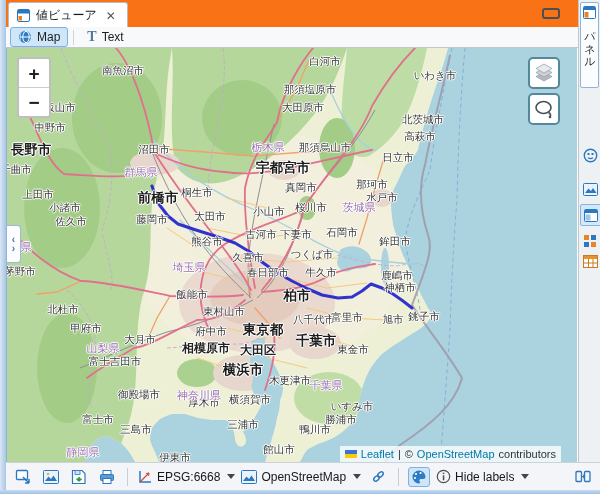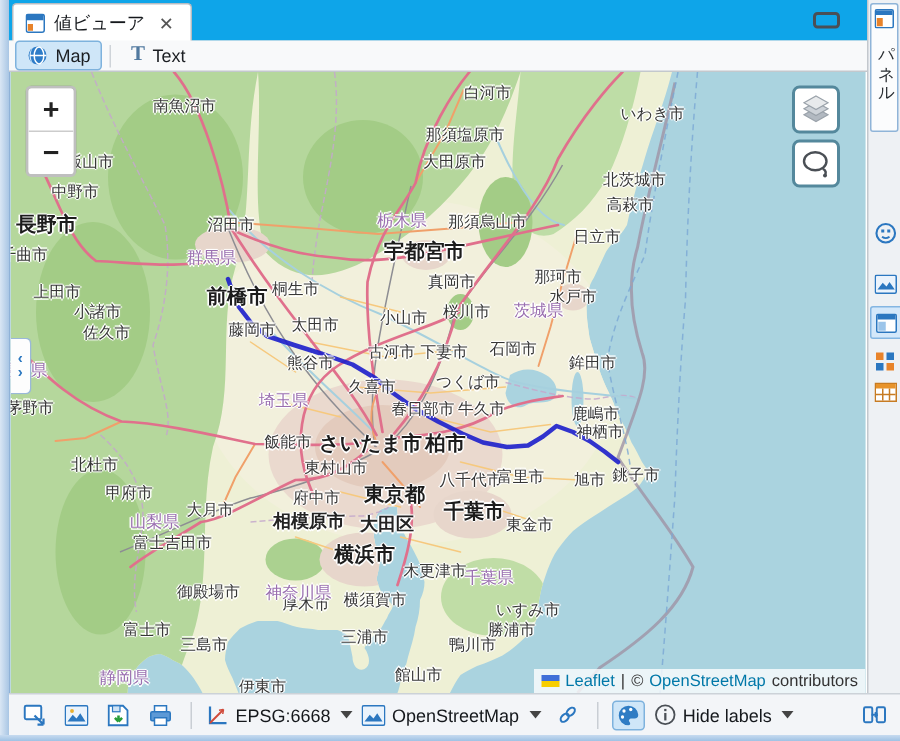--- a/index.html
+++ b/index.html
@@ -4,21 +4,21 @@
 <style>
   html,body{margin:0;padding:0;background:#fff;}
   #app{position:relative;width:600px;height:494px;overflow:hidden;background:#fff;
        font-family:"Liberation Sans","DejaVu Sans",sans-serif;font-size:12px;color:#1b1e22;}
   
   .edge-left{position:absolute;left:0;top:0;width:6px;height:494px;
        background:linear-gradient(to right,#d9e6f4,#a9c6e4);border-right:1px solid #8fb2d8;}
   .edge-bottom{position:absolute;left:0;top:490px;width:600px;height:4px;
        background:linear-gradient(#c7dbf0,#9fc2e4);}
   
-  .tabbar{position:absolute;left:6px;top:0;width:572px;height:27px;background:#0ea5e9;
+  .tabbar{position:absolute;left:6px;top:0;width:572px;height:27px;background:#f97316;
        border-bottom:1px solid #c3c8cd;}
   .doc-tab{position:absolute;left:2px;top:2px;height:25px;background:#fff;
        border:1px solid #b6bcc2;border-bottom:none;border-radius:3px 3px 0 0;
        display:flex;align-items:center;gap:6px;padding:0 8px;}
   .doc-tab .ttl{font-size:12px;color:#15181c;}
   .tab-close{color:#555;font-size:12px;line-height:12px;padding:1px 3px;cursor:pointer;}
   .float-btn{position:absolute;right:18px;top:8px;width:14px;height:7px;border:2px solid #4a4f55;border-radius:3px;}
   
   .toolbar{position:absolute;left:6px;top:27px;width:572px;height:21px;background:#f8f9fa;
        border-bottom:1px solid #c3c8cd;display:flex;align-items:center;padding-left:4px;box-sizing:border-box;}
@@ -49,21 +49,21 @@
   .lf-zoom .zbtn{width:30px;height:28px;display:flex;align-items:center;justify-content:center;
       font:bold 19px/1 "Liberation Sans",sans-serif;color:#222;background:#fff;}
   .lf-zoom .zbtn:first-child{border-bottom:1px solid #ccc;}
   
   .map-btn{position:absolute;left:521px;width:32px;height:32px;background:#fff;border:2px solid #54889c;border-radius:5px;
       box-sizing:border-box;display:flex;align-items:center;justify-content:center;}
   
   .collapse-handle{position:absolute;left:0;top:177px;width:13px;height:36px;background:#fdfdfd;border:1px solid #9ab8d8;border-left:none;
       border-radius:0 4px 4px 0;display:flex;flex-direction:column;align-items:center;justify-content:center;color:#2b77c0;font-weight:bold;font-size:10px;line-height:9px;}
   
-  .attribution{position:absolute;right:0;bottom:0;height:16px;background:rgba(255,255,255,0.78);
+  .attribution{position:absolute;right:16px;bottom:0;height:16px;background:rgba(255,255,255,0.78);
       display:flex;align-items:center;gap:4px;padding:0 5px;font-size:11px;color:#333;}
   .attribution a{color:#0078A8;text-decoration:none;}
   .flag{width:12px;height:8px;display:inline-block;}
   .flag .b{display:block;width:12px;height:4px;background:#3f6fd8;}
   .flag .y{display:block;width:12px;height:4px;background:#f7ce00;}
   
   .statusbar{position:absolute;left:6px;top:462px;width:594px;height:28px;background:#f3f5f8;border-top:1px solid #ccd2d8;
       display:flex;align-items:center;padding:0 6px;box-sizing:border-box;gap:6px;}
   .sb-btn{width:22px;height:20px;display:flex;align-items:center;justify-content:center;border-radius:3px;}
   .sb-btn.hl{background:#cfe6f8;border:1px solid #7eb2dd;box-sizing:border-box;}
@@ -266,21 +266,20 @@
         <path d="M458,0 C454,45 451,100 450,152 C447,185 444,245 443,282 C441,310 436,380 433,414" stroke="#7aa8d4" stroke-width="1" fill="none" stroke-dasharray="4 3" opacity="0.8"></path>
       </g>
 
       <polyline id="route-line" fill="none" stroke="#1c1ecb" stroke-width="3" stroke-linejoin="round" stroke-linecap="round" opacity="0.9" points="145,138 151,155 161,168 171,176 189,182 208,188 228,195 243,204 255,214 269,224 285,233 301,241 315,247 331,250 345,249 355,243 364,236 375,240 386,246 396,253 405,260"></polyline>
     </svg>
 
     <div id="map-labels">
         <div class="maplabel ml-lg" style="left: 24px; top: 102px;">長野市</div>
         <div class="maplabel ml-lg" style="left: 276px; top: 120px;">宇都宮市</div>
         <div class="maplabel ml-lg" style="left: 151px; top: 150px;">前橋市</div>
-        <div class="maplabel ml-lg" style="left: 240px; top: 248px;">さいたま市</div>
         <div class="maplabel ml-lg" style="left: 290px; top: 248px;">柏市</div>
         <div class="maplabel ml-lg" style="left: 256px; top: 282px;">東京都</div>
         <div class="maplabel ml-lg" style="left: 309px; top: 293px;">千葉市</div>
         <div class="maplabel ml-lg" style="left: 236px; top: 322px;">横浜市</div>
         <div class="maplabel ml-md" style="left: 199px; top: 300px;">相模原市</div>
         <div class="maplabel ml-md" style="left: 251px; top: 302px;">大田区</div>
         <div class="maplabel" style="left: 53px; top: 60px;">飯山市</div>
         <div class="maplabel" style="left: 43px; top: 80px;">中野市</div>
         <div class="maplabel" style="left: 9px; top: 122px;">千曲市</div>
         <div class="maplabel" style="left: 31px; top: 147px;">上田市</div>
@@ -291,24 +290,24 @@
         <div class="maplabel" style="left: 79px; top: 281px;">甲府市</div>
         <div class="maplabel" style="left: 108px; top: 314px;">富士吉田市</div>
         <div class="maplabel" style="left: 91px; top: 372px;">富士市</div>
         <div class="maplabel" style="left: 129px; top: 382px;">三島市</div>
         <div class="maplabel" style="left: 132px; top: 347px;">御殿場市</div>
         <div class="maplabel" style="left: 133px; top: 292px;">大月市</div>
         <div class="maplabel" style="left: 116px; top: 23px;">南魚沼市</div>
         <div class="maplabel" style="left: 147px; top: 102px; text-align: center;">沼田市</div>
         <div class="maplabel" style="left: 190px; top: 145px;">桐生市</div>
         <div class="maplabel" style="left: 203px; top: 169px;">太田市</div>
-        <div class="maplabel" style="left: 161px; top: 172px;">藤岡市</div>
+        <div class="maplabel" style="left: 145px; top: 172px;">藤岡市</div>
         <div class="maplabel" style="left: 200px; top: 194px;">熊谷市</div>
         <div class="maplabel" style="left: 241px; top: 210px;">久喜市</div>
-        <div class="maplabel" style="left: 259px; top: 225px; padding-left: 32px;">春日部市</div>
+        <div class="maplabel" style="left: 245px; top: 225px; padding-left: 32px;">春日部市</div>
         <div class="maplabel" style="left: 185px; top: 247px;">飯能市</div>
         <div class="maplabel" style="left: 217px; top: 264px;">東村山市</div>
         <div class="maplabel" style="left: 204px; top: 284px;">府中市</div>
         <div class="maplabel" style="left: 197px; top: 320px; margin-top: 35px;">厚木市</div>
         <div class="maplabel" style="left: 243px; top: 352px;">横須賀市</div>
         <div class="maplabel" style="left: 236px; top: 377px;">三浦市</div>
         <div class="maplabel" style="left: 318px; top: 14px;">白河市</div>
         <div class="maplabel" style="left: 303px; top: 42px;">那須塩原市</div>
         <div class="maplabel" style="left: 296px; top: 60px;">大田原市</div>
         <div class="maplabel" style="left: 318px; top: 100px;">那須烏山市</div>

